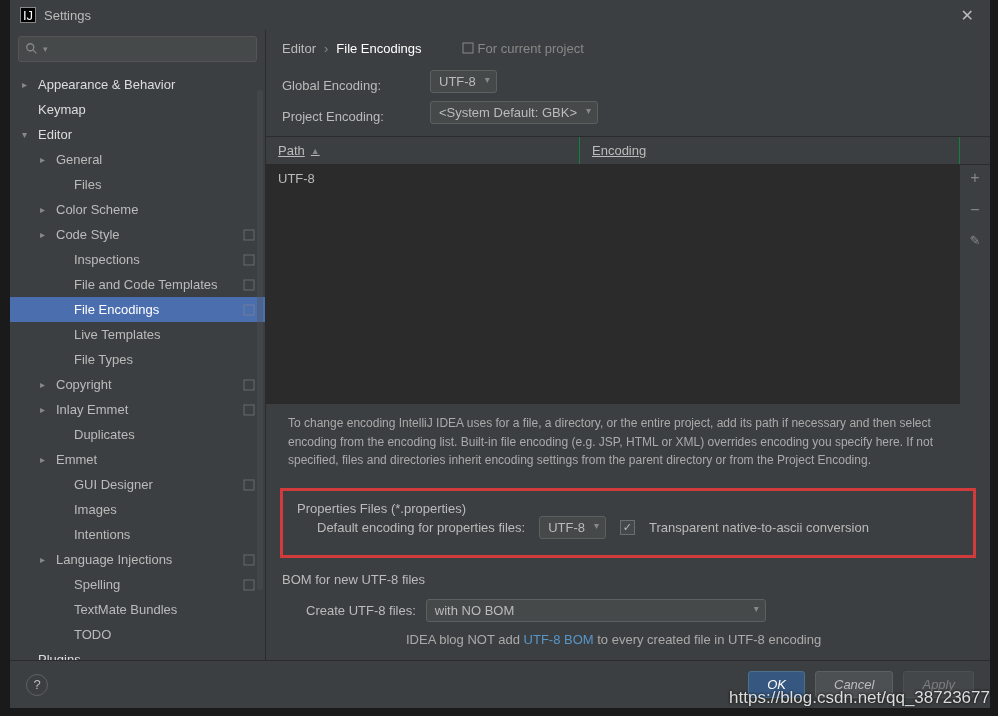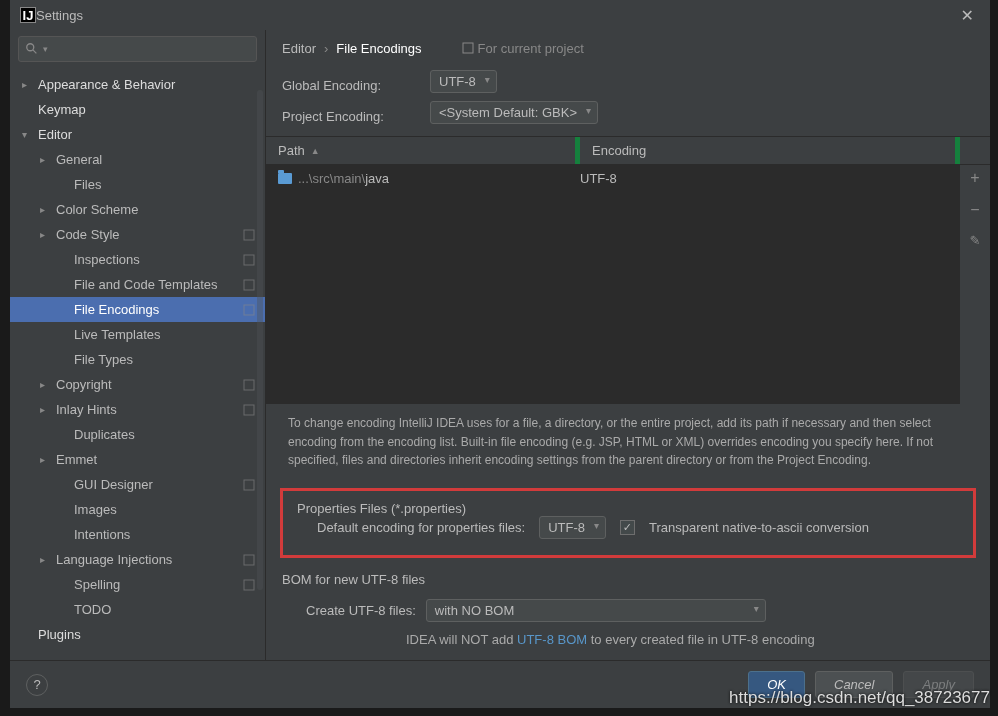--- a/index.html
+++ b/index.html
@@ -1,19 +1,19 @@
 <!DOCTYPE html>
 <html><head>
 <meta charset="utf-8">
 <style>
 * { margin:0; padding:0; box-sizing:border-box; font-family:"Segoe UI",Arial,sans-serif; font-size:13px; }
 body { background:#1a1a1a; width:998px; height:716px; overflow:hidden; position:relative; color:#bbb; }
 .window { background:#3c3f41; width:980px; height:708px; margin:0 0 0 10px; display:flex; flex-direction:column; }
 .titlebar { height:30px; display:flex; align-items:center; padding:0 10px; background:#3c3f41; }
-.titlebar .icon { width:16px; height:16px; background:#000; border:1px solid #888; margin-right:0; display:flex; align-items:center; justify-content:center; font-size:13px; color:#fff; font-weight:bold; }
+.titlebar .icon { width:16px; height:16px; background:#000; border:1px solid #888; margin-right:8px; display:flex; align-items:center; justify-content:center; font-size:13px; color:#fff; font-weight:normal; }
 .titlebar .title { flex:1; color:#bbb; }
 .titlebar .close { color:#bbb; font-size:16px; cursor:pointer; padding:0 6px; }
 .body { flex:1; display:flex; overflow:hidden; }
 .sidebar { width:256px; background:#3c3f41; display:flex; flex-direction:column; border-right:1px solid #2b2b2b; }
 .search { margin:6px 8px; height:26px; background:#45494a; border:1px solid #555; border-radius:3px; display:flex; align-items:center; padding:0 6px; color:#888; }
 .search svg { width:14px; height:14px; margin-right:4px; }
 .tree { flex:1; overflow-y:auto; padding-top:4px; }
 .tree-item { height:25px; display:flex; align-items:center; padding-left:12px; color:#bbb; cursor:pointer; position:relative; }
 .tree-item.d1 { padding-left:30px; }
 .tree-item.d2 { padding-left:48px; }
@@ -25,21 +25,21 @@
 .crumb { height:36px; display:flex; align-items:center; padding:0 16px; color:#bbb; }
 .crumb .sep { margin:0 8px; color:#888; }
 .crumb .cur { color:#fff; font-weight:500; }
 .crumb .proj { margin-left:40px; color:#888; font-size:12px; display:flex; align-items:center; gap:4px; }
 .row { display:flex; align-items:flex-end; padding:4px 16px; gap:28px; }
 .row label { color:#bbb; min-width:120px; }
 .select { background:#45494a; border:1px solid #5e6060; border-radius:3px; padding:3px 20px 3px 8px; color:#bbb; position:relative; cursor:pointer; }
 .select::after { content:"▾"; position:absolute; right:6px; color:#888; font-size:10px; }
 .table-wrap { margin:8px 0 0 0; flex:0 0 268px; display:flex; flex-direction:column; }
 .table-head { display:flex; background:#3c3f41; border-top:1px solid #2b2b2b; border-bottom:1px solid #2b2b2b; }
-.th { padding:6px 12px; color:#bbb; border-right:5px solid #15803d; }
+.th { padding:6px 12px; color:#bbb; border-right:1px solid #15803d;text-decoration:underline; }
 .th1 { flex:0 0 314px; display:flex; align-items:center; gap:6px; }
 .th2 { flex:1; }
 .th-actions { width:30px; display:flex; flex-direction:column; }
 .table-body { flex:1; background:#2b2b2b; display:flex; }
 .tb-rows { flex:1; }
 .tb-row { display:flex; padding:6px 12px; color:#bbb; }
 .tb-row .c1 { flex:0 0 302px; display:flex; align-items:center; gap:6px; }
 .tb-row .c2 { flex:1; }
 .tb-side { width:30px; background:#3c3f41; display:flex; flex-direction:column; align-items:center; gap:14px; padding-top:4px; }
 .tb-side span { color:#888; cursor:pointer; font-size:16px; }
@@ -148,21 +148,21 @@
           </div>
           <div class="tree-item d1">
             <span class="arrow">▸</span>
             <span>Copyright</span>
             <span class="badge"><svg viewBox="0 0 12 12">
                 <rect x="1" y="1" width="10" height="10" fill="none" stroke="#888"></rect>
               </svg></span>
           </div>
           <div class="tree-item d1">
             <span class="arrow">▸</span>
-            <span>Inlay Hints</span>
+            <span>Inlay Emmet</span>
             <span class="badge"><svg viewBox="0 0 12 12">
                 <rect x="1" y="1" width="10" height="10" fill="none" stroke="#888"></rect>
               </svg></span>
           </div>
           <div class="tree-item d2">
             <span class="arrow"></span>
             <span>Duplicates</span>
           </div>
           <div class="tree-item d1">
             <span class="arrow">▸</span>
@@ -189,20 +189,24 @@
             <span class="badge"><svg viewBox="0 0 12 12">
                 <rect x="1" y="1" width="10" height="10" fill="none" stroke="#888"></rect>
               </svg></span>
           </div>
           <div class="tree-item d2">
             <span class="arrow"></span>
             <span>Spelling</span>
             <span class="badge"><svg viewBox="0 0 12 12">
                 <rect x="1" y="1" width="10" height="10" fill="none" stroke="#888"></rect>
               </svg></span>
+          </div>
+          <div class="tree-item d2">
+            <span class="arrow"></span>
+            <span>TextMate Bundles</span>
           </div>
           <div class="tree-item d2">
             <span class="arrow"></span>
             <span>TODO</span>
           </div>
           <div class="tree-item d0 heading">
             <span class="arrow"></span>
             <span>Plugins</span>
           </div>
         </div>
@@ -236,24 +240,20 @@
           <div class="th th1">
             <span>Path</span>
               <span class="sort-up">▲</span>
           </div>
           <div class="th th2">Encoding</div>
           <div class="th-actions"></div>
         </div>
         <div class="table-body">
           <div class="tb-rows">
             <div class="tb-row">
-              <div class="c1">
-                <span class="folder-icon"></span>
-                <span><span style="color:#888">...\src\main\</span><span>java</span></span>
-              </div>
               <div class="c2">UTF-8</div>
             </div>
           </div>
           <div class="tb-side">
             <span>+</span>
             <span>−</span>
             <span style="font-size:13px;">✎</span>
           </div>
         </div>
       </div>
@@ -269,21 +269,21 @@
           <span>Transparent native-to-ascii conversion</span>
         </div>
       </div>
 
       <div class="section-title">BOM for new UTF-8 files</div>
       <div class="bom-row">
         <span>Create UTF-8 files:</span>
         <div class="select wide-select"><span>with NO BOM</span></div>
       </div>
       <div class="bom-note">
-        <span>IDEA will NOT add </span><span class="link">UTF-8 BOM</span><span> to every created file in UTF-8 encoding</span>
+        <span>IDEA blog NOT add </span><span class="link">UTF-8 BOM</span><span> to every created file in UTF-8 encoding</span>
       </div>
     </div>
   </div>
 
   <div class="footer">
     <div class="help">?</div>
     <div class="spacer"></div>
     <div class="btn primary">OK</div>
     <div class="btn">Cancel</div>
     <div class="btn disabled">Apply</div>

